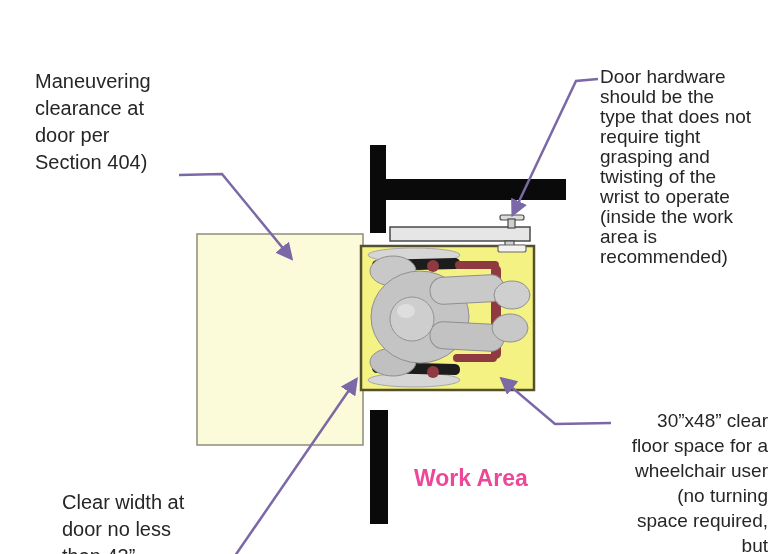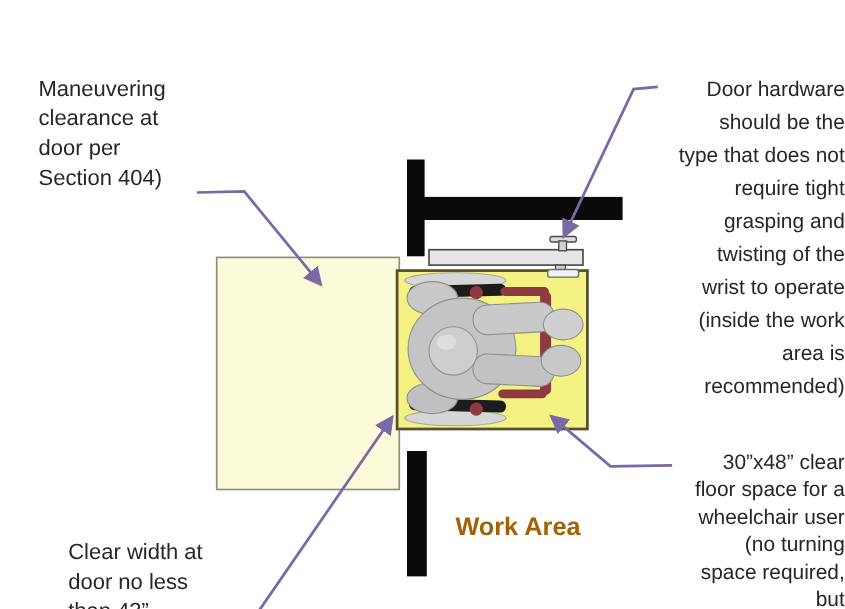--- a/index.html
+++ b/index.html
@@ -6,26 +6,26 @@
   #stage{
     position:relative;width:768px;height:554px;background:#ffffff;overflow:hidden;
     font-family:"Liberation Sans",sans-serif;
     margin-top:32px;
   }
   .label{
     position:absolute;white-space:pre-line;color:#262626;
     font-size:20px;line-height:27px;letter-spacing:0px;
   }
   #label-maneuvering{left:35px;top:36px;width:175px;}
-  #label-door-hardware{left:600px;top:35px;width:168px;font-size:19px;line-height:30px;text-align:right;}
+  #label-door-hardware{left:600px;top:35px;width:168px;font-size:19px;line-height:20px;}
   #label-clear-width{left:62px;top:457px;width:180px;}
   #label-floor-space{left:612px;top:376px;width:156px;font-size:19px;line-height:25px;text-align:right;}
   #label-work-area{
     position:absolute;left:414px;top:433px;width:120px;
-    font-size:23px;font-weight:bold;color:#a16207;line-height:26px;white-space:nowrap;
+    font-size:23px;font-weight:bold;color:#ec4899;line-height:26px;white-space:nowrap;
   }
   svg{position:absolute;left:0;top:0;}
 </style>
 </head>
 <body>
 
 <div id="stage">
 
   <svg width="768" height="554" viewBox="0 0 768 554">
     <defs>

